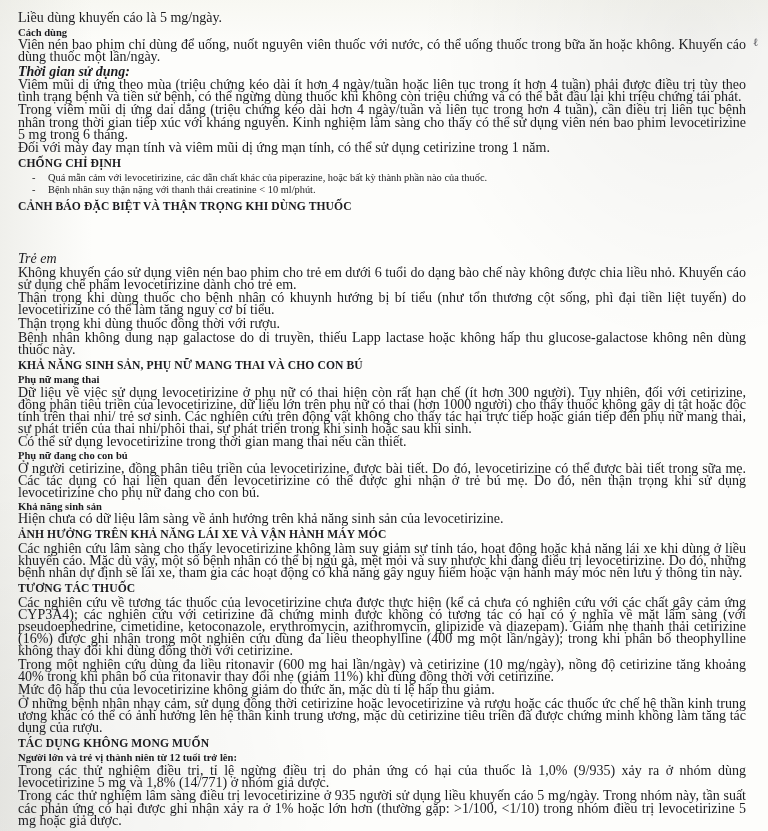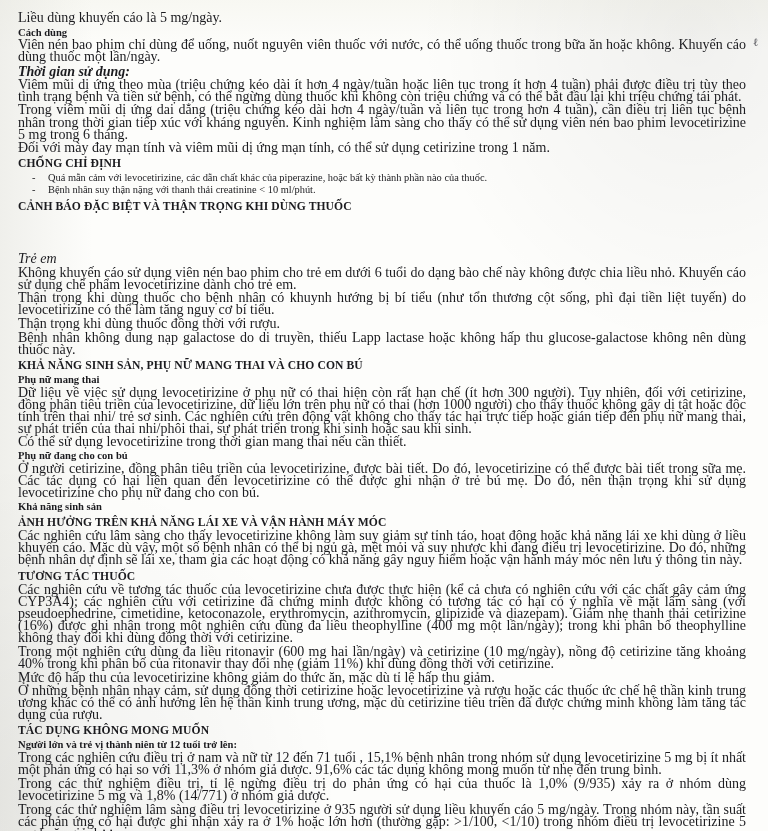--- a/index.html
+++ b/index.html
@@ -162,39 +162,39 @@
       <div class="sec-title">KHẢ NĂNG SINH SẢN, PHỤ NỮ MANG THAI VÀ CHO CON BÚ</div>
 
       <div class="sub-bold">Phụ nữ mang thai</div>
       <p>Dữ liệu về việc sử dụng levocetirizine ở phụ nữ có thai hiện còn rất hạn chế (ít hơn 300 người). Tuy nhiên, đối với cetirizine, đồng phân tiêu triền của levocetirizine, dữ liệu lớn trên phụ nữ có thai (hơn 1000 người) cho thấy thuốc không gây dị tật hoặc độc tính trên thai nhi/ trẻ sơ sinh. Các nghiên cứu trên động vật không cho thấy tác hại trực tiếp hoặc gián tiếp đến phụ nữ mang thai, sự phát triển của thai nhi/phôi thai, sự phát triển trong khi sinh hoặc sau khi sinh.</p>
       <p>Có thể sử dụng levocetirizine trong thời gian mang thai nếu cần thiết.</p>
 
       <div class="sub-bold">Phụ nữ đang cho con bú</div>
       <p>Ở người cetirizine, đồng phân tiêu triền của levocetirizine, được bài tiết. Do đó, levocetirizine có thể được bài tiết trong sữa mẹ. Các tác dụng có hại liên quan đến levocetirizine có thể được ghi nhận ở trẻ bú mẹ. Do đó, nên thận trọng khi sử dụng levocetirizine cho phụ nữ đang cho con bú.</p>
 
       <div class="sub-bold">Khả năng sinh sản</div>
+      <p>Hiện chưa có dữ liệu lâm sàng về ảnh hưởng trên khả năng sinh sản của levocetirizine.</p>
     </div>
 
     <div class="blk">
       <div class="sec-title">ẢNH HƯỞNG TRÊN KHẢ NĂNG LÁI XE VÀ VẬN HÀNH MÁY MÓC</div>
       <p>Các nghiên cứu lâm sàng cho thấy levocetirizine không làm suy giảm sự tỉnh táo, hoạt động hoặc khả năng lái xe khi dùng ở liều khuyến cáo. Mặc dù vậy, một số bệnh nhân có thể bị ngủ gà, mệt mỏi và suy nhược khi đang điều trị levocetirizine. Do đó, những bệnh nhân dự định sẽ lái xe, tham gia các hoạt động có khả năng gây nguy hiểm hoặc vận hành máy móc nên lưu ý thông tin này.</p>
     </div>
 
     <div class="blk">
       <div class="sec-title">TƯƠNG TÁC THUỐC</div>
       <p>Các nghiên cứu về tương tác thuốc của levocetirizine chưa được thực hiện (kể cả chưa có nghiên cứu với các chất gây cảm ứng CYP3A4); các nghiên cứu với cetirizine đã chứng minh được không có tương tác có hại có ý nghĩa về mặt lâm sàng (với pseudoephedrine, cimetidine, ketoconazole, erythromycin, azithromycin, glipizide và diazepam). Giảm nhẹ thanh thải cetirizine (16%) được ghi nhận trong một nghiên cứu dùng đa liều theophylline (400 mg một lần/ngày); trong khi phân bố theophylline không thay đổi khi dùng đồng thời với cetirizine.</p>
       <p>Trong một nghiên cứu dùng đa liều ritonavir (600 mg hai lần/ngày) và cetirizine (10 mg/ngày), nồng độ cetirizine tăng khoảng 40% trong khi phân bố của ritonavir thay đổi nhẹ (giảm 11%) khi dùng đồng thời với cetirizine.</p>
       <p>Mức độ hấp thu của levocetirizine không giảm do thức ăn, mặc dù tỉ lệ hấp thu giảm.</p>
       <p>Ở những bệnh nhân nhạy cảm, sử dụng đồng thời cetirizine hoặc levocetirizine và rượu hoặc các thuốc ức chế hệ thần kinh trung ương khác có thể có ảnh hưởng lên hệ thần kinh trung ương, mặc dù cetirizine tiêu triền đã được chứng minh không làm tăng tác dụng của rượu.</p>
     </div>
 
     <div class="blk">
       <div class="sec-title">TÁC DỤNG KHÔNG MONG MUỐN</div>
       <div class="sub-bold">Người lớn và trẻ vị thành niên từ 12 tuổi trở lên:</div>
-      <p>Trong các nghiên cứu điều trị ở nam và nữ từ 12 đến 71 tuổi , 15,1% bệnh nhân trong nhóm sử dụng levocetirizine 5 mg bị ít nhất một phản ứng có hại so với 11,3% ở nhóm giả dược. 91,6% các tác dụng không mong muốn từ nhẹ đến trung bình.</p>
       <p>Trong các thử nghiệm điều trị, tỉ lệ ngừng điều trị do phản ứng có hại của thuốc là 1,0% (9/935) xảy ra ở nhóm dùng levocetirizine 5 mg và 1,8% (14/771) ở nhóm giả dược.</p>
       <p>Trong các thử nghiệm lâm sàng điều trị levocetirizine ở 935 người sử dụng liều khuyến cáo 5 mg/ngày. Trong nhóm này, tần suất các phản ứng có hại được ghi nhận xảy ra ở 1% hoặc lớn hơn (thường gặp: &gt;1/100, &lt;1/10) trong nhóm điều trị levocetirizine 5 mg hoặc giả dược.</p>
     </div>
 
     <table class="adr">
       <thead>
         <tr>
           <th>
             <span class="th-sub">Tác dụng</span>
             <span class="th-sub">(WHOART)</span>

